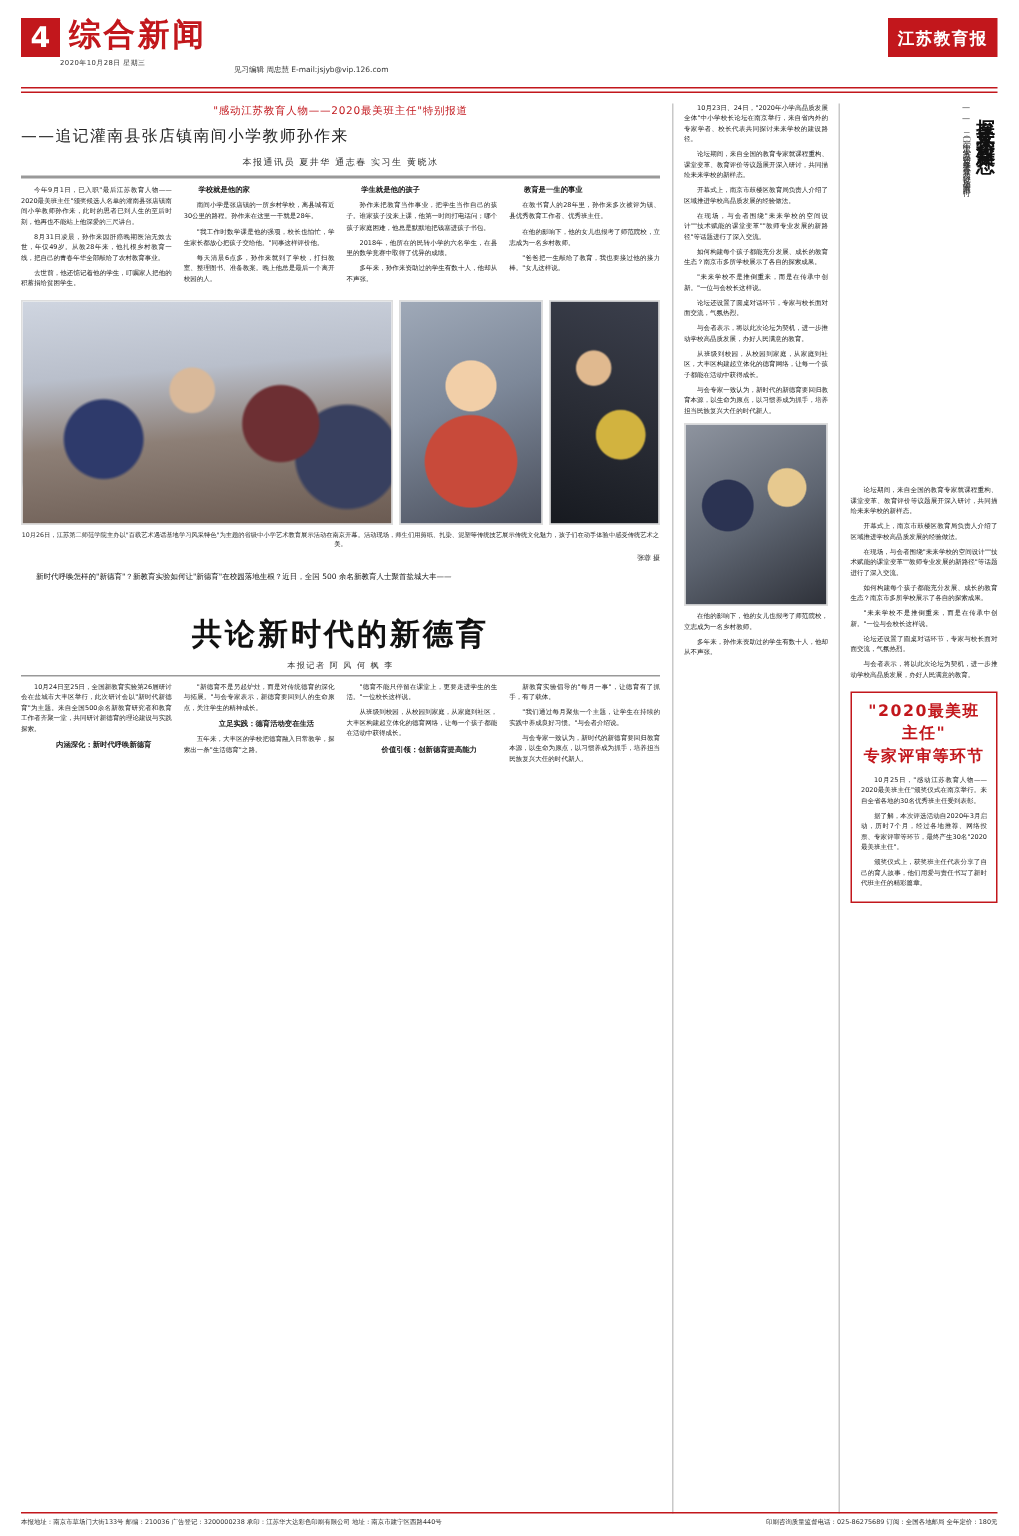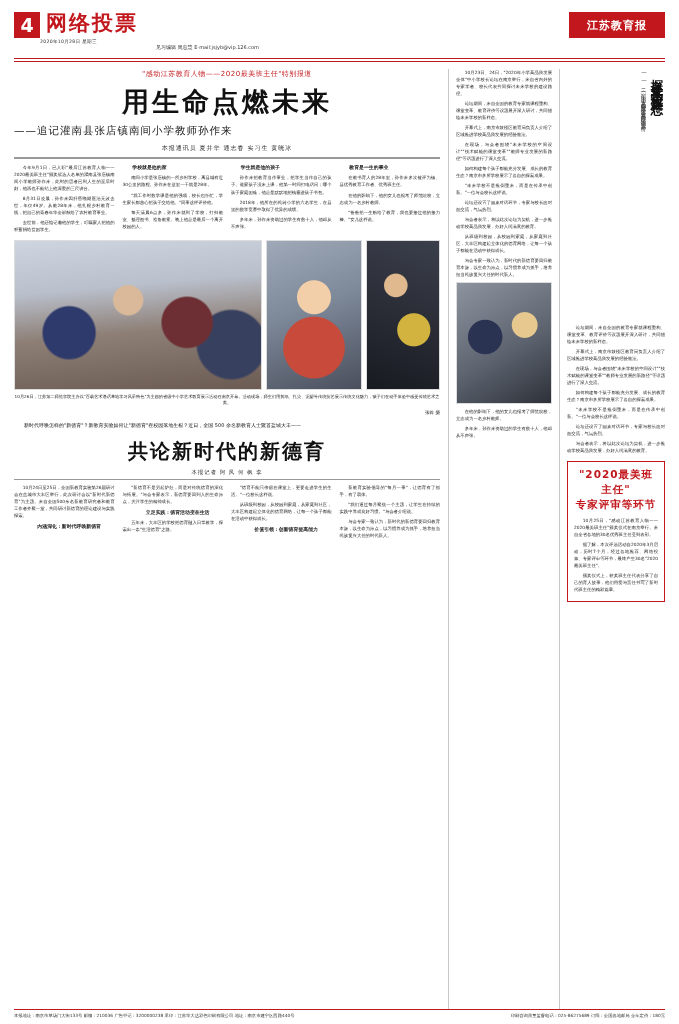--- a/index.html
+++ b/index.html
@@ -22,21 +22,21 @@
   }
   .ph-title{
     margin-left:6px;font-size:21px;font-weight:bold;color:#c2171c;letter-spacing:2px;line-height:26px;
   }
   .ph-meta{font-size:4.6px;color:#333;margin-top:3px;letter-spacing:.3px;}
   .ph-mail{
     font-size:5px;color:#333;align-self:flex-end;margin-left:18px;margin-bottom:6px;
     border-bottom:0;
   }
   .logo{
-    position:absolute;right:0;top:2px;width:96px;height:26px;
+    position:absolute;right:0;top:2px;width:73px;height:26px;
     background:#c2171c;color:#fff;display:flex;align-items:center;justify-content:center;
     font-size:11px;font-weight:bold;letter-spacing:1px;
   }
   .mast-rule{border-top:1.4px solid #c2171c;margin-top:2px;}
   .mast-rule2{border-top:.6px solid #c2171c;margin-top:1.5px;}
 
   
   .cols{display:flex;margin-top:7px;height:940px;}
   .col-left{width:434px;padding-right:8px;box-sizing:border-box;}
   .col-mid{width:112px;padding:0 7px;box-sizing:border-box;border-left:.6px solid #c8c8c8;border-right:.6px solid #c8c8c8;}
@@ -66,21 +66,21 @@
   .ph.mid{width:96px;}
   .ph.sml{width:74px;}
   .cap-box{font-size:4.2px;line-height:1.55;color:#222;text-align:justify;}
   .cap-title{text-align:center;}
   .cap-sign{text-align:right;font-size:4.6px;margin-top:2px;}
 
   
   .lead-note{font-size:5px;line-height:1.7;text-align:justify;margin:5px 10px 4px 10px;color:#111;}
   .h2{
     text-align:center;font-size:20px;font-weight:bold;letter-spacing:2px;
-    font-family:Liberation Mono, monospace;margin:9px 0 4px;
+    font-family:Liberation Mono, monospace;margin:20px 0 4px;
   }
   .byline2{text-align:center;font-size:5.4px;letter-spacing:1px;color:#333;margin-bottom:3px;}
   .rule-thin{border-top:.6px solid #999;margin:0 0 5px;}
   .body-cols3{column-count:4;column-gap:8px;font-size:4.35px;line-height:1.6;text-align:justify;color:#222;}
   .body-cols3 p{margin:0 0 3px 0;text-indent:2em;}
   .sub-h{font-weight:bold;text-align:center;text-indent:0;margin:4px 0 3px;font-size:4.9px;}
   .mid-body{font-size:4.35px;line-height:1.62;text-align:justify;color:#222;}
   .mid-body p{margin:0 0 3px 0;text-indent:2em;}
 
   
@@ -136,35 +136,34 @@
   }
 </style>
 </head>
 <body>
 
 <div class="page">
 
   <div class="masthead">
     <div class="ph-badge">4</div>
     <div>
-      <div class="ph-title">网络投票</div>
+      <div class="ph-title">综合新闻</div>
       <div class="ph-meta">2020年10月28日    星期三</div>
     </div>
     <div class="ph-mail">见习编辑 周忠慧 E-mail:jsjyb@vip.126.com</div>
     <div class="logo">江苏教育报</div>
   </div>
   <div class="mast-rule"></div>
   <div class="mast-rule2"></div>
 
   <div class="cols">
 
     <div class="col-left">
 
       <div class="kicker">"感动江苏教育人物——2020最美班主任"特别报道</div>
-      <div class="headline">用生命点燃未来</div>
       <div class="subhead">——追记灌南县张店镇南间小学教师孙作来</div>
       <div class="byline">本报通讯员  夏井华  通志春  实习生  黄晓冰</div>
       <div class="byline-rule"></div>
 
       <div class="body-cols">
         <p>今年9月1日，已入职"最后江苏教育人物——2020最美班主任"颁奖候选人名单的灌南县张店镇南间小学教师孙作来，此时的思者已到人生的至后时刻，他再也不能站上他深爱的三尺讲台。</p>
         <p>8月31日凌晨，孙作来因肝癌晚期医治无效去世，年仅49岁。从教28年来，他扎根乡村教育一线，把自己的青春年华全部献给了农村教育事业。</p>
         <p>去世前，他还惦记着他的学生，叮嘱家人把他的积蓄捐给贫困学生。</p>
         <p class="sec-h">学校就是他的家</p>
         <p>南间小学是张店镇的一所乡村学校，离县城有近30公里的路程。孙作来在这里一干就是28年。</p>

